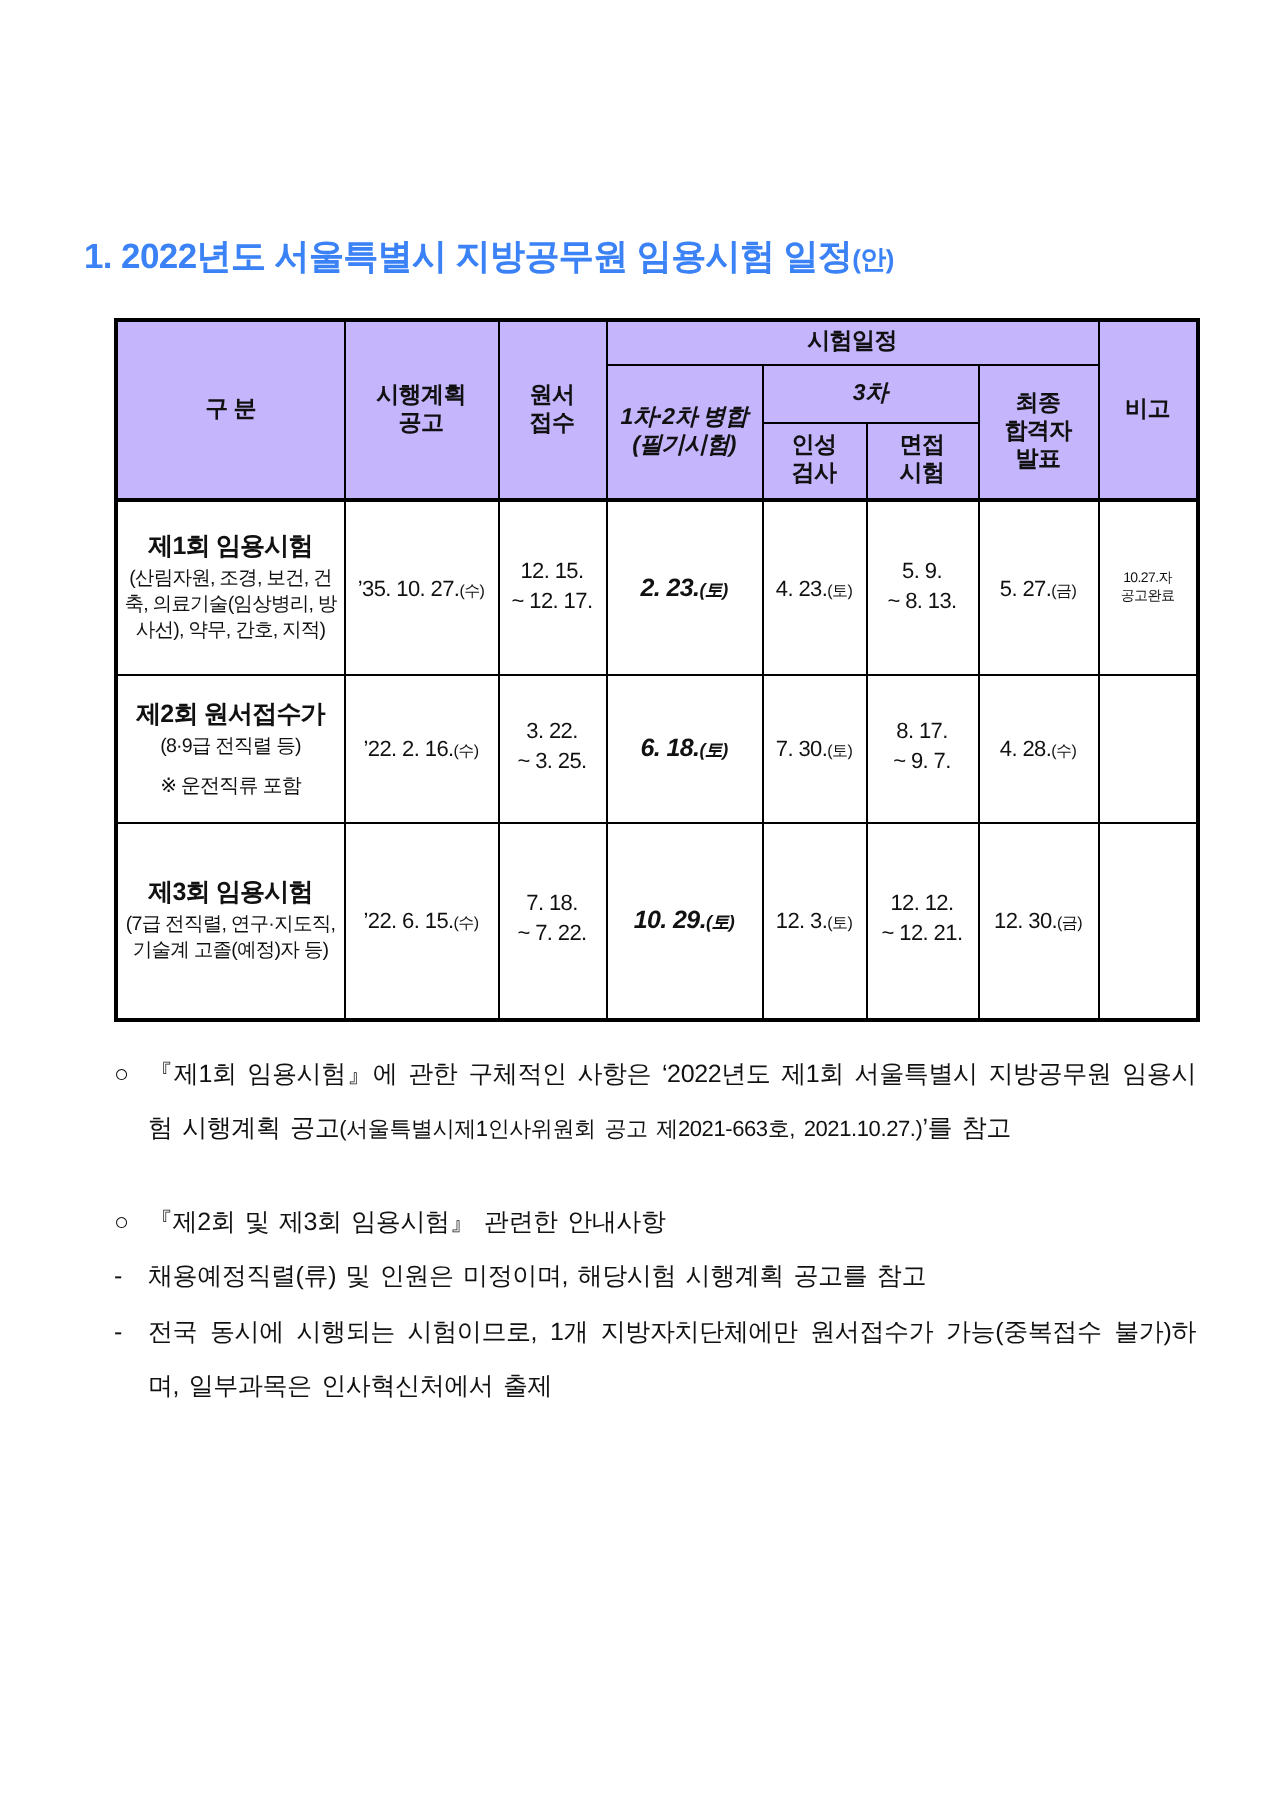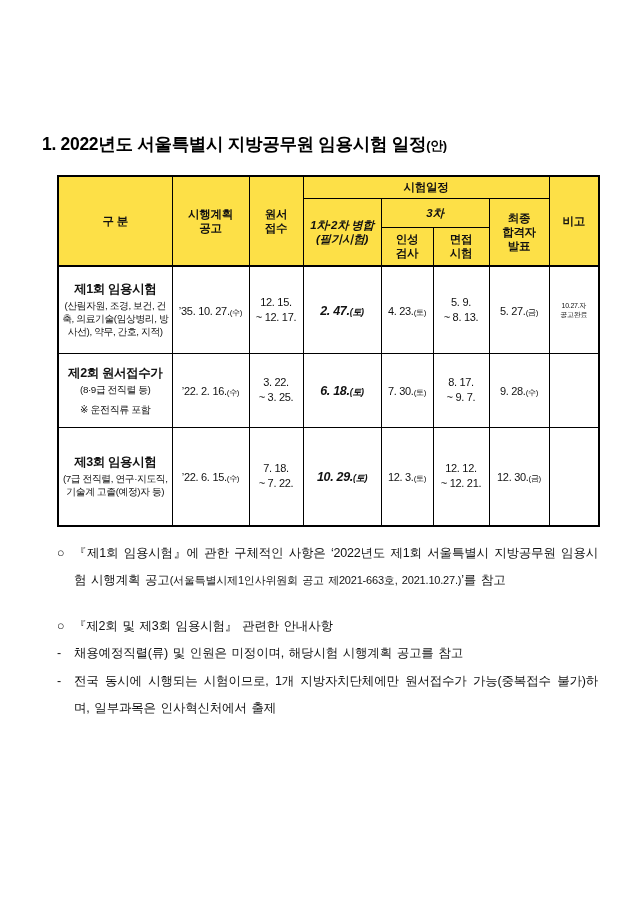--- a/index.html
+++ b/index.html
@@ -6,24 +6,24 @@
   body {
     width: 640px; height: 905px;
     background: #ffffff;
     font-family: "Liberation Sans", "DejaVu Sans", sans-serif;
     color: #111111;
   }
   .document { width: 640px; height: 905px; padding-top: 116px; box-sizing: border-box; }
 
   
   .title {
-    margin: 16px 0 0 42px;
+    margin: 0 0 0 42px;
     font-size: 17.5px;
     font-weight: bold;
-    color: #000000;
+    color: #3b82f6;
     letter-spacing: -0.3px;
     white-space: nowrap;
   }
   .title .suffix { font-size: 13px; font-weight: bold; }
 
   
   table.schedule {
     margin: 19px 0 0 57px;
     width: 541px;
     border-collapse: collapse;
@@ -31,21 +31,21 @@
     border: 2px solid #000;
   }
   table.schedule th, table.schedule td {
     border: 1px solid #000;
     padding: 1px 2px;
     text-align: center;
     vertical-align: middle;
     overflow: hidden;
   }
   table.schedule thead th {
-    background: #fde047;
+    background: #c4b5fd;
     font-weight: bold;
     font-size: 11.5px;
     line-height: 14px;
     letter-spacing: -0.3px;
   }
   table.schedule tbody tr td { border-top-width: 1px; }
   table.schedule tbody tr:first-child td { border-top: 2.5px solid #000; }
   tr.hrow1 { height: 22px; }
   tr.hrow2 { height: 29px; }
   tr.hrow3 { height: 39px; }
@@ -137,21 +137,21 @@
         <td class="name-cell">
           <div class="row-title">제1회 임용시험</div>
           <div class="row-desc">(산림자원, 조경, 보건, 건축, 의료기술(임상병리, 방사선), 약무, 간호, 지적)</div>
 
         </td>
         <td><span class="date-main">’35. 10. 27.</span><span class="date-day">(수)</span></td>
         <td>
           <div class="range-line">12. 15.</div>
           <div class="range-line">~ 12. 17.</div>
         </td>
-        <td class="written-cell"><span class="date-main">2. 47.</span><span class="date-day">(토)</span></td>
+        <td class="written-cell"><span class="date-main">2. 23.</span><span class="date-day">(토)</span></td>
         <td><span class="date-main">4. 23.</span><span class="date-day">(토)</span></td>
         <td>
           <div class="range-line">5. 9.</div>
           <div class="range-line">~ 8. 13.</div>
         </td>
         <td><span class="date-main">5. 27.</span><span class="date-day">(금)</span></td>
         <td>
           <div class="remark-line">10.27.자</div>
           <div class="remark-line">공고완료</div>
         </td>
@@ -166,21 +166,21 @@
         <td>
           <div class="range-line">3. 22.</div>
           <div class="range-line">~ 3. 25.</div>
         </td>
         <td class="written-cell"><span class="date-main">6. 18.</span><span class="date-day">(토)</span></td>
         <td><span class="date-main">7. 30.</span><span class="date-day">(토)</span></td>
         <td>
           <div class="range-line">8. 17.</div>
           <div class="range-line">~ 9. 7.</div>
         </td>
-        <td><span class="date-main">9. 28.</span><span class="date-day">(수)</span></td>
+        <td><span class="date-main">4. 28.</span><span class="date-day">(수)</span></td>
         <td>
           <div class="remark-line"></div>
           <div class="remark-line"></div>
         </td>
       </tr>
       <tr class="drow3">
         <td class="name-cell">
           <div class="row-title">제3회 임용시험</div>
           <div class="row-desc">(7급 전직렬, 연구·지도직, 기술계 고졸(예정)자 등)</div>
 

